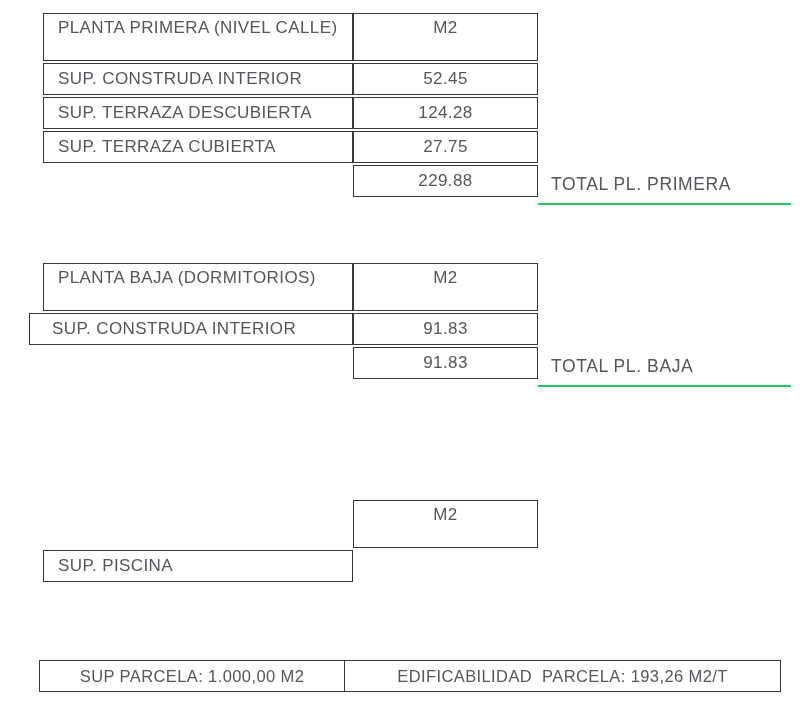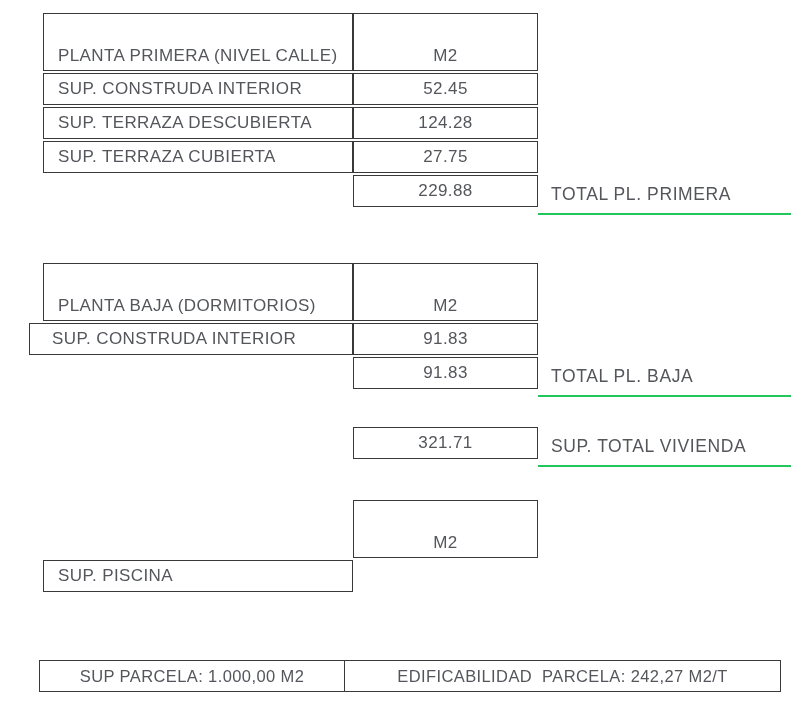--- a/index.html
+++ b/index.html
@@ -18,21 +18,21 @@
     box-sizing: border-box;
     border: 1.4px solid #39393c;
     display: flex; align-items: center;
     background: #ffffff;
     font-size: 17px; letter-spacing: 0.4px;
     white-space: nowrap;
   }
   .label-cell { width: 310px; padding-left: 14px; }
   .value-cell { width: 185px; justify-content: center; }
   .spacer-cell { width: 310px; border: none; background: transparent; }
-  .hrow .cell { height: 58px; align-items: flex-end; padding-bottom: 4px; }
+  .hrow .cell { height: 48px; align-items: flex-end; padding-bottom: 22px; }
   .drow .cell { height: 32px; }
 
   
   .extend-left .label-cell { width: 324px; margin-left: -14px; padding-left: 22px; }
 
   
   .total-label {
     box-sizing: border-box;
     width: 253px; height: 40px;
     display: flex; align-items: center;
@@ -96,36 +96,29 @@
       <div class="cell label-cell">SUP. CONSTRUDA INTERIOR</div>
       <div class="cell value-cell">91.83</div>
     </div>
     <div class="trow drow">
       <div class="spacer-cell"></div>
       <div class="cell value-cell">91.83</div>
       <div class="total-label">TOTAL PL. BAJA</div>
     </div>
   </div>
 
-  <div class="tblock" style="top:427px;">
-    <div class="trow drow">
-      <div class="spacer-cell"></div>
-      <div class="cell value-cell">321.71</div>
-      <div class="total-label">SUP. TOTAL VIVIENDA</div>
-    </div>
-  </div>
 
   <div class="tblock" style="top:500px;">
     <div class="trow hrow">
       <div class="spacer-cell"></div>
       <div class="cell value-cell">M2</div>
     </div>
     <div class="trow drow">
       <div class="cell label-cell">SUP. PISCINA</div>
     </div>
   </div>
 
   <div class="parcel-bar">
     <div class="parcel-cell parcel-left">SUP PARCELA: 1.000,00 M2</div>
-    <div class="parcel-cell parcel-right">EDIFICABILIDAD  PARCELA: 242,27 M2/T</div>
+    <div class="parcel-cell parcel-right">EDIFICABILIDAD  PARCELA: 193,26 M2/T</div>
   </div>
 
 </div>
 
 </body></html>

